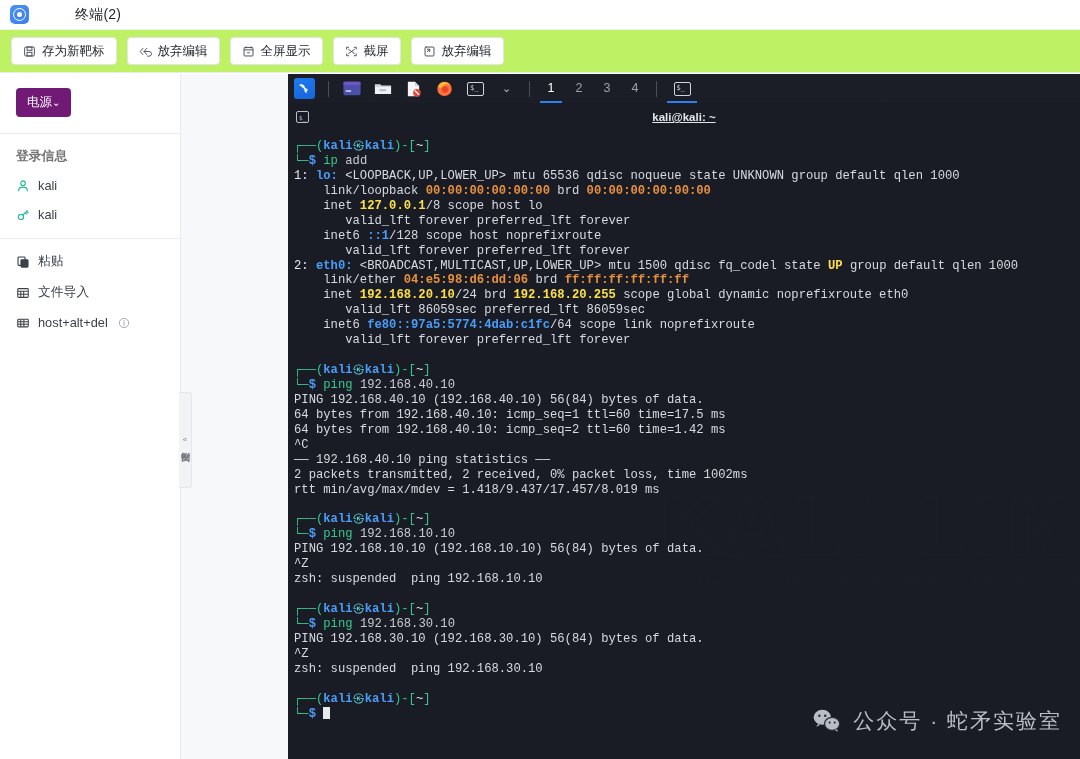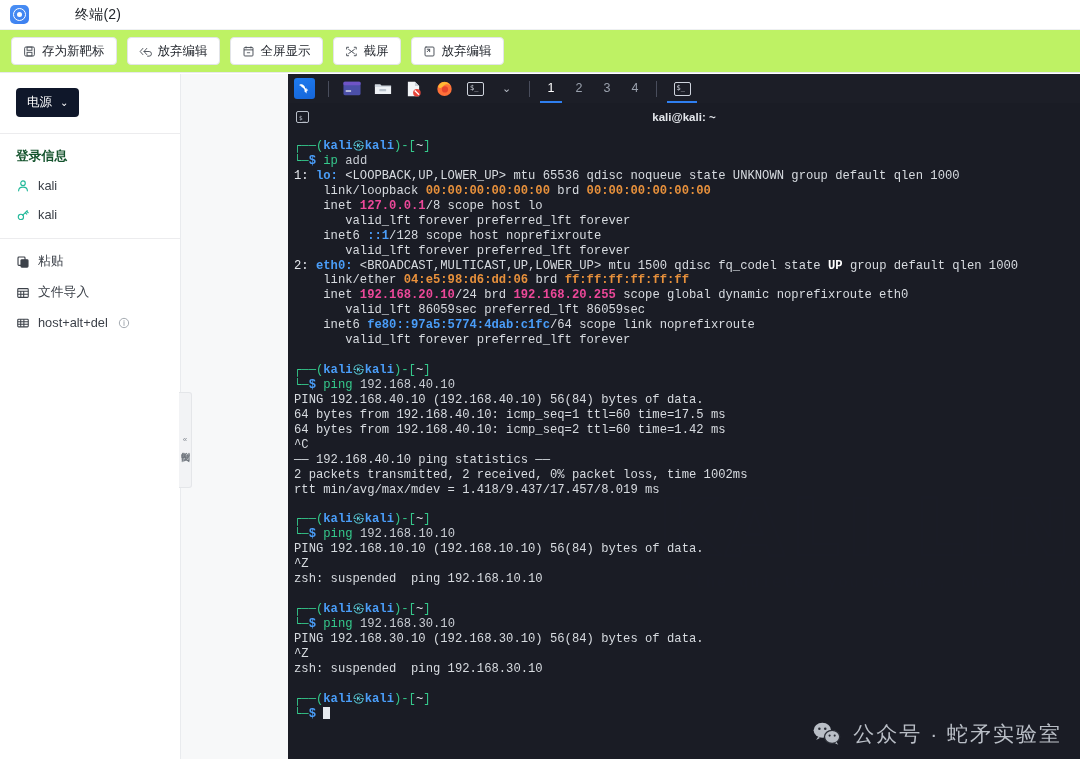--- a/index.html
+++ b/index.html
@@ -46,28 +46,28 @@
   
   .body-wrap { position:absolute; top:74px; left:0; right:0; bottom:0; display:flex; }
 
   
   .sidebar {
     width:181px; flex:0 0 181px; background:#ffffff;
     border-right:1px solid #e9ebee; position:relative;
   }
   .side-pad { padding:14px 16px 16px 16px; }
   .power-btn {
-    display:inline-flex; align-items:center; gap:8px;
-    background:#0f172a; color:#fff; font-size:12.5px;
+    display:inline-flex; align-items:center; gap:0;
+    background:#701a75; color:#fff; font-size:12.5px;
     padding:6px 11px; border-radius:4px; cursor:pointer; border:none;
   }
   .power-btn .cv { font-size:10px; line-height:1; }
   .side-sep { height:1px; background:#ececee; margin:0; }
   .side-block { padding:14px 16px; }
-  .side-head { font-size:12.8px; font-weight:bold; color:#14532d; margin-bottom:13px; }
+  .side-head { font-size:12.8px; font-weight:bold; color:#737373; margin-bottom:13px; }
   .side-row {
     display:flex; align-items:center; gap:8px;
     font-size:12.8px; color:#3c4149; margin-bottom:14px; cursor:pointer;
   }
   .side-row:last-child { margin-bottom:2px; }
   .side-row .ic { width:14px; height:14px; flex:0 0 14px; display:block; }
   .ic.green { color:#22b99a; }
   .ic.gray  { color:#3c4149; }
   .info-dot { width:12px;height:12px; color:#9aa0a8; margin-left:2px; }
 
@@ -161,48 +161,48 @@
   .tw-title {
     height:28px; display:flex; align-items:center; position:relative; padding:0 8px;
   }
   .tw-title .tw-ic {
     width:13px;height:12px;border:1.2px solid #b9bfc9;border-radius:2px;
     font-family:"DejaVu Sans Mono", monospace; font-size:6px; color:#b9bfc9;
     display:flex;align-items:center;justify-content:center;
   }
   .tw-title .tw-name {
     position:absolute; left:0; right:0; text-align:center;
-    font-size:11.5px; color:#e3e6eb; font-weight:bold; pointer-events:none;
+    font-size:11.5px; color:#e3e6eb; font-weight:bold; pointer-events:none;text-decoration:underline;
   }
   .tw-menu { height:26px; display:flex; align-items:center; gap:0px; padding:0 16px; }
   .tw-menu .mi {
     font-size:12.5px; color:#dfe3e9; padding:2px 8px; cursor:pointer; border-radius:2px;
   }
   .tw-menu .mi.hl { background:rgba(255,255,255,.07); }
 
   .tw-body {
     flex:1 1 auto; overflow:hidden; padding:8px 0 0 6px;
     font-family:"DejaVu Sans Mono", monospace;
     font-size:12.2px; line-height:14.95px;
     color:#d7dbe0; white-space:pre;
   }
   .tw-body .ln { height:14.95px;font-family:Liberation Mono, monospace; }
   .c-cyan   { color:#5ed7e4; }
   .c-blue   { color:#4a9df8; font-weight:bold; }
   .c-green  { color:#35c98c; }
-  .c-greenb { color:#ffffff; font-weight:bold; }
+  .c-greenb { color:#fde047; font-weight:bold; }
   .c-orange { color:#e8913c; font-weight:bold; }
-  .c-magenta{ color:#ec4899; font-weight:bold;text-align:right; }
+  .c-magenta{ color:#fde047; font-weight:bold;text-align:right; }
   .c-white  { color:#e6e9ee; }
   .c-dim    { color:#c8ccd3; }
   .cursor { display:inline-block; width:7px; height:12px; background:#e6e9ee; vertical-align:-2px; }
 
   
   .wm {
-    position:absolute; right:18px; bottom:11px;
+    position:absolute; right:18px; bottom:24px;
     display:flex; align-items:center; gap:11px; z-index:6; pointer-events:none;
   }
   .wm .wm-tx { font-size:21px; color:#b9bec6; letter-spacing:2px; }
   .wm svg { display:block; }
 </style>
 </head>
 <body>
 
 <div class="app">
 

